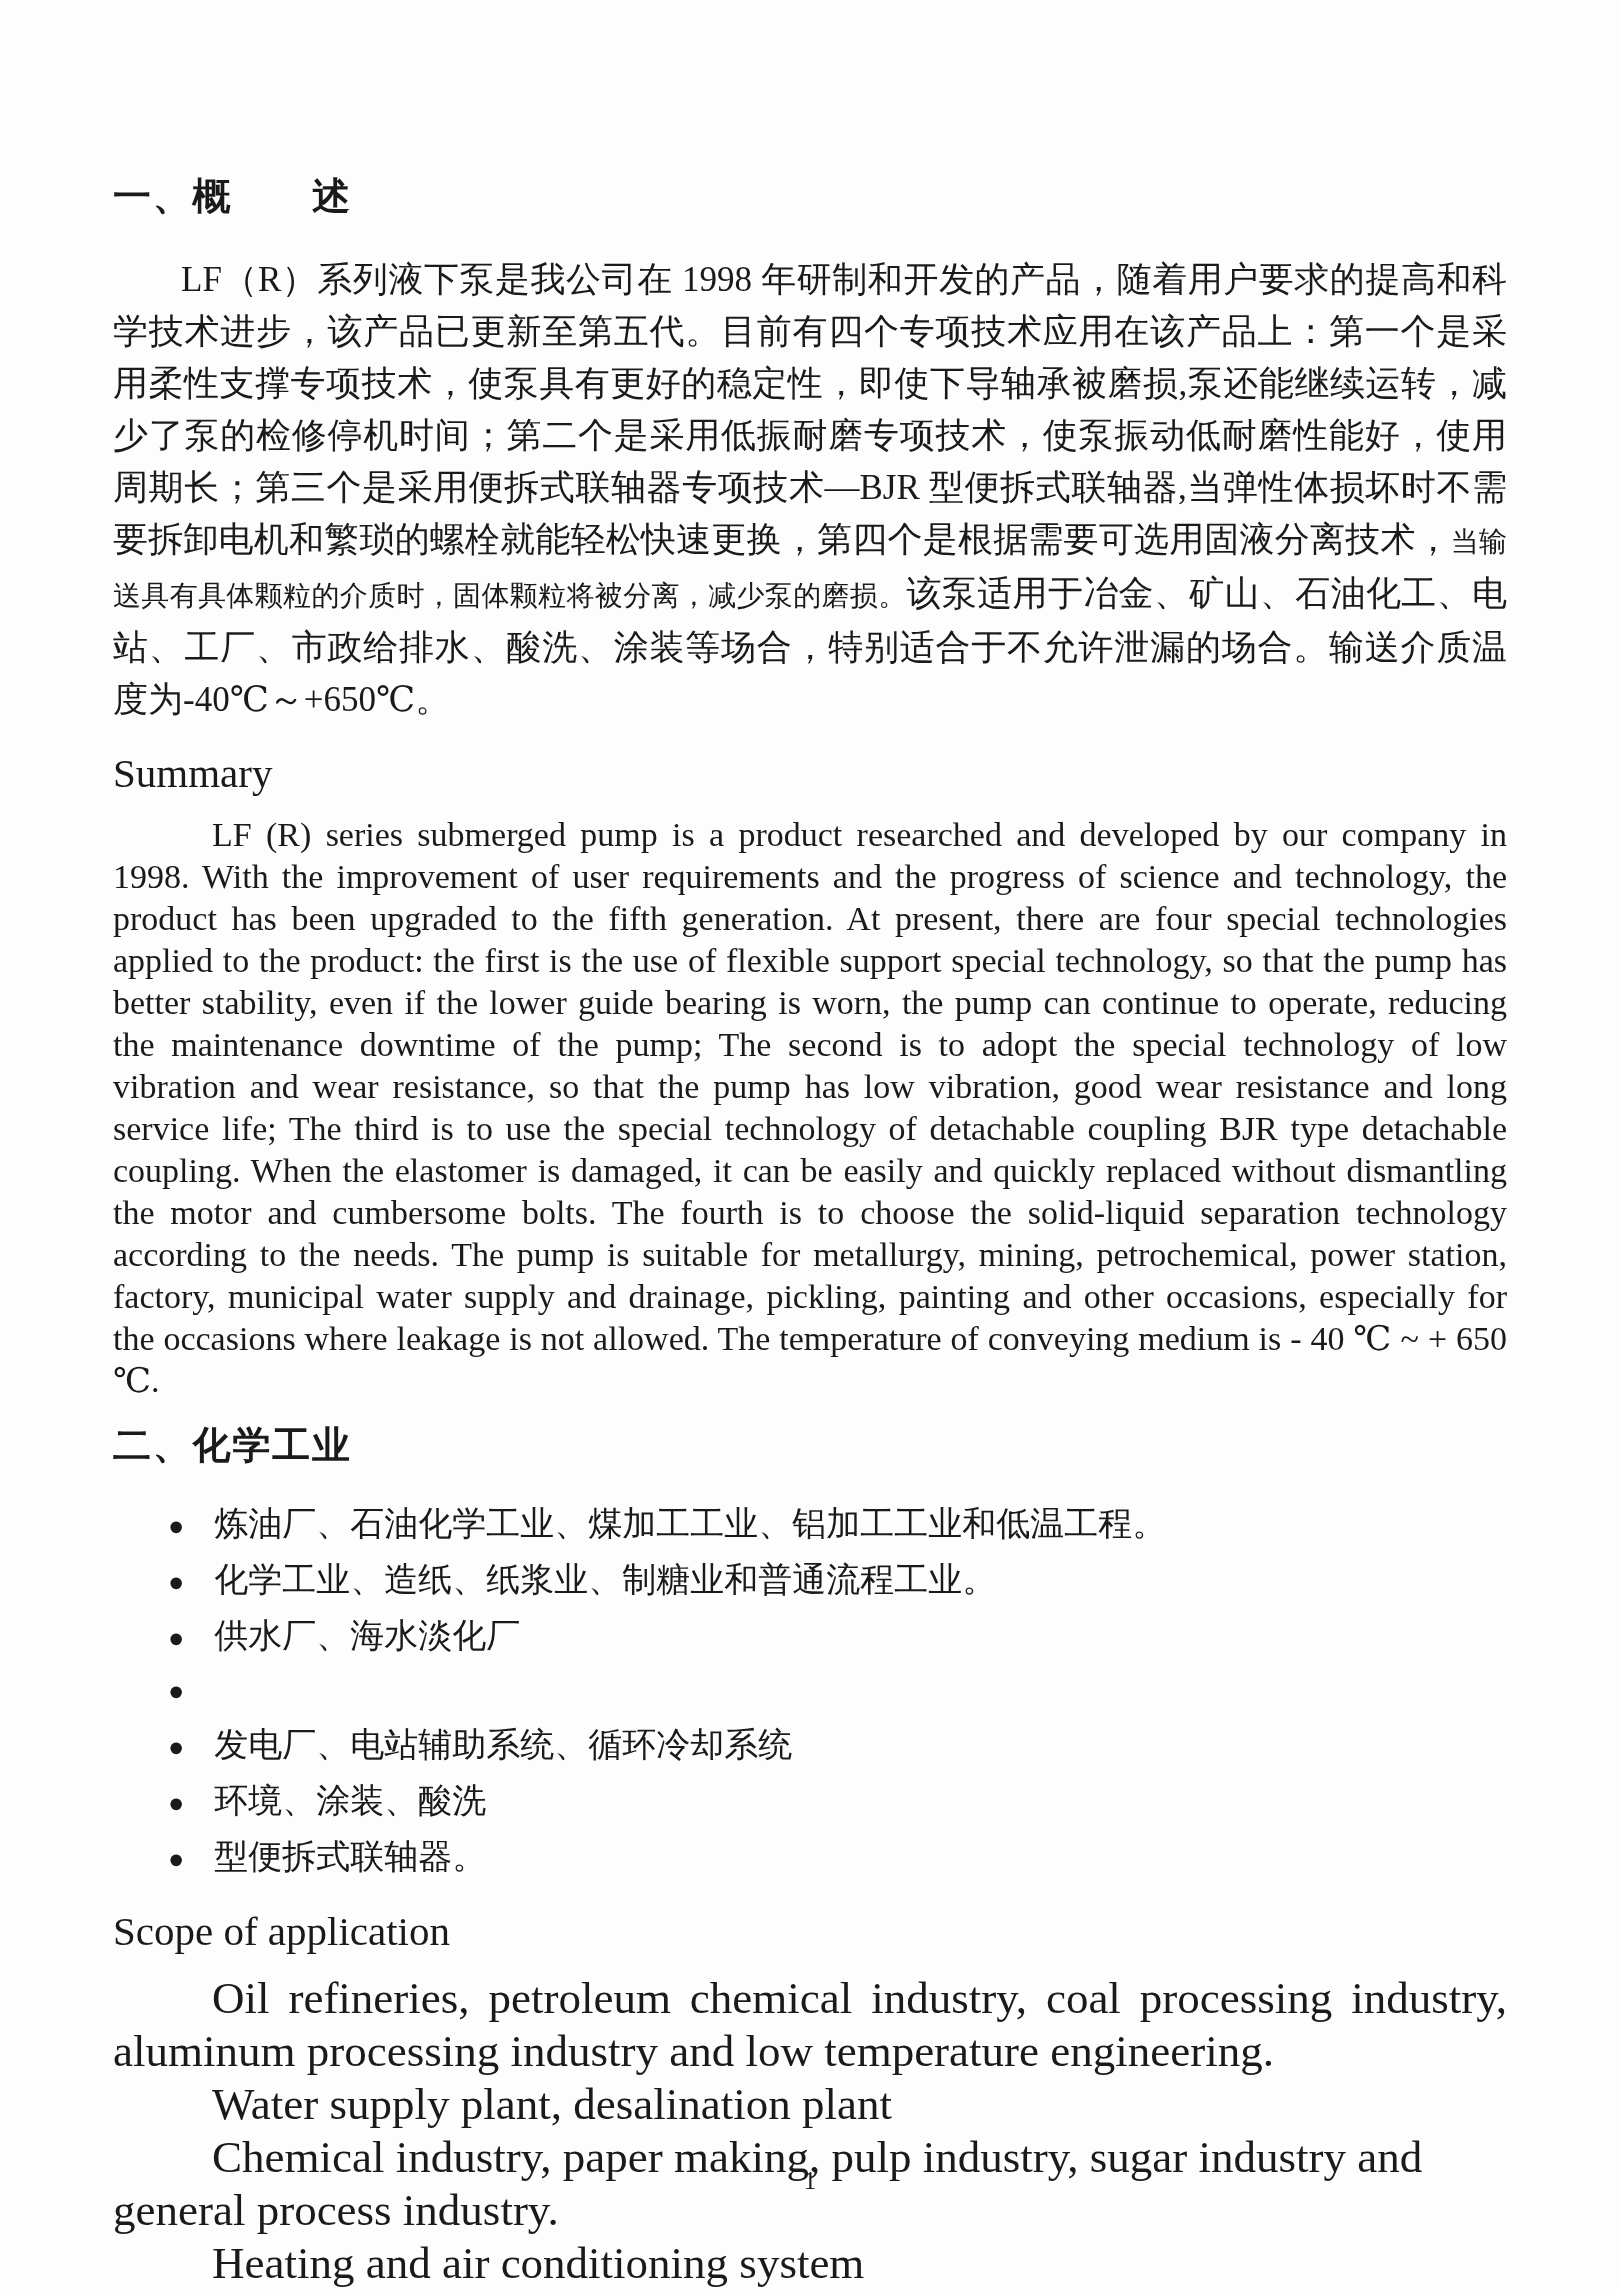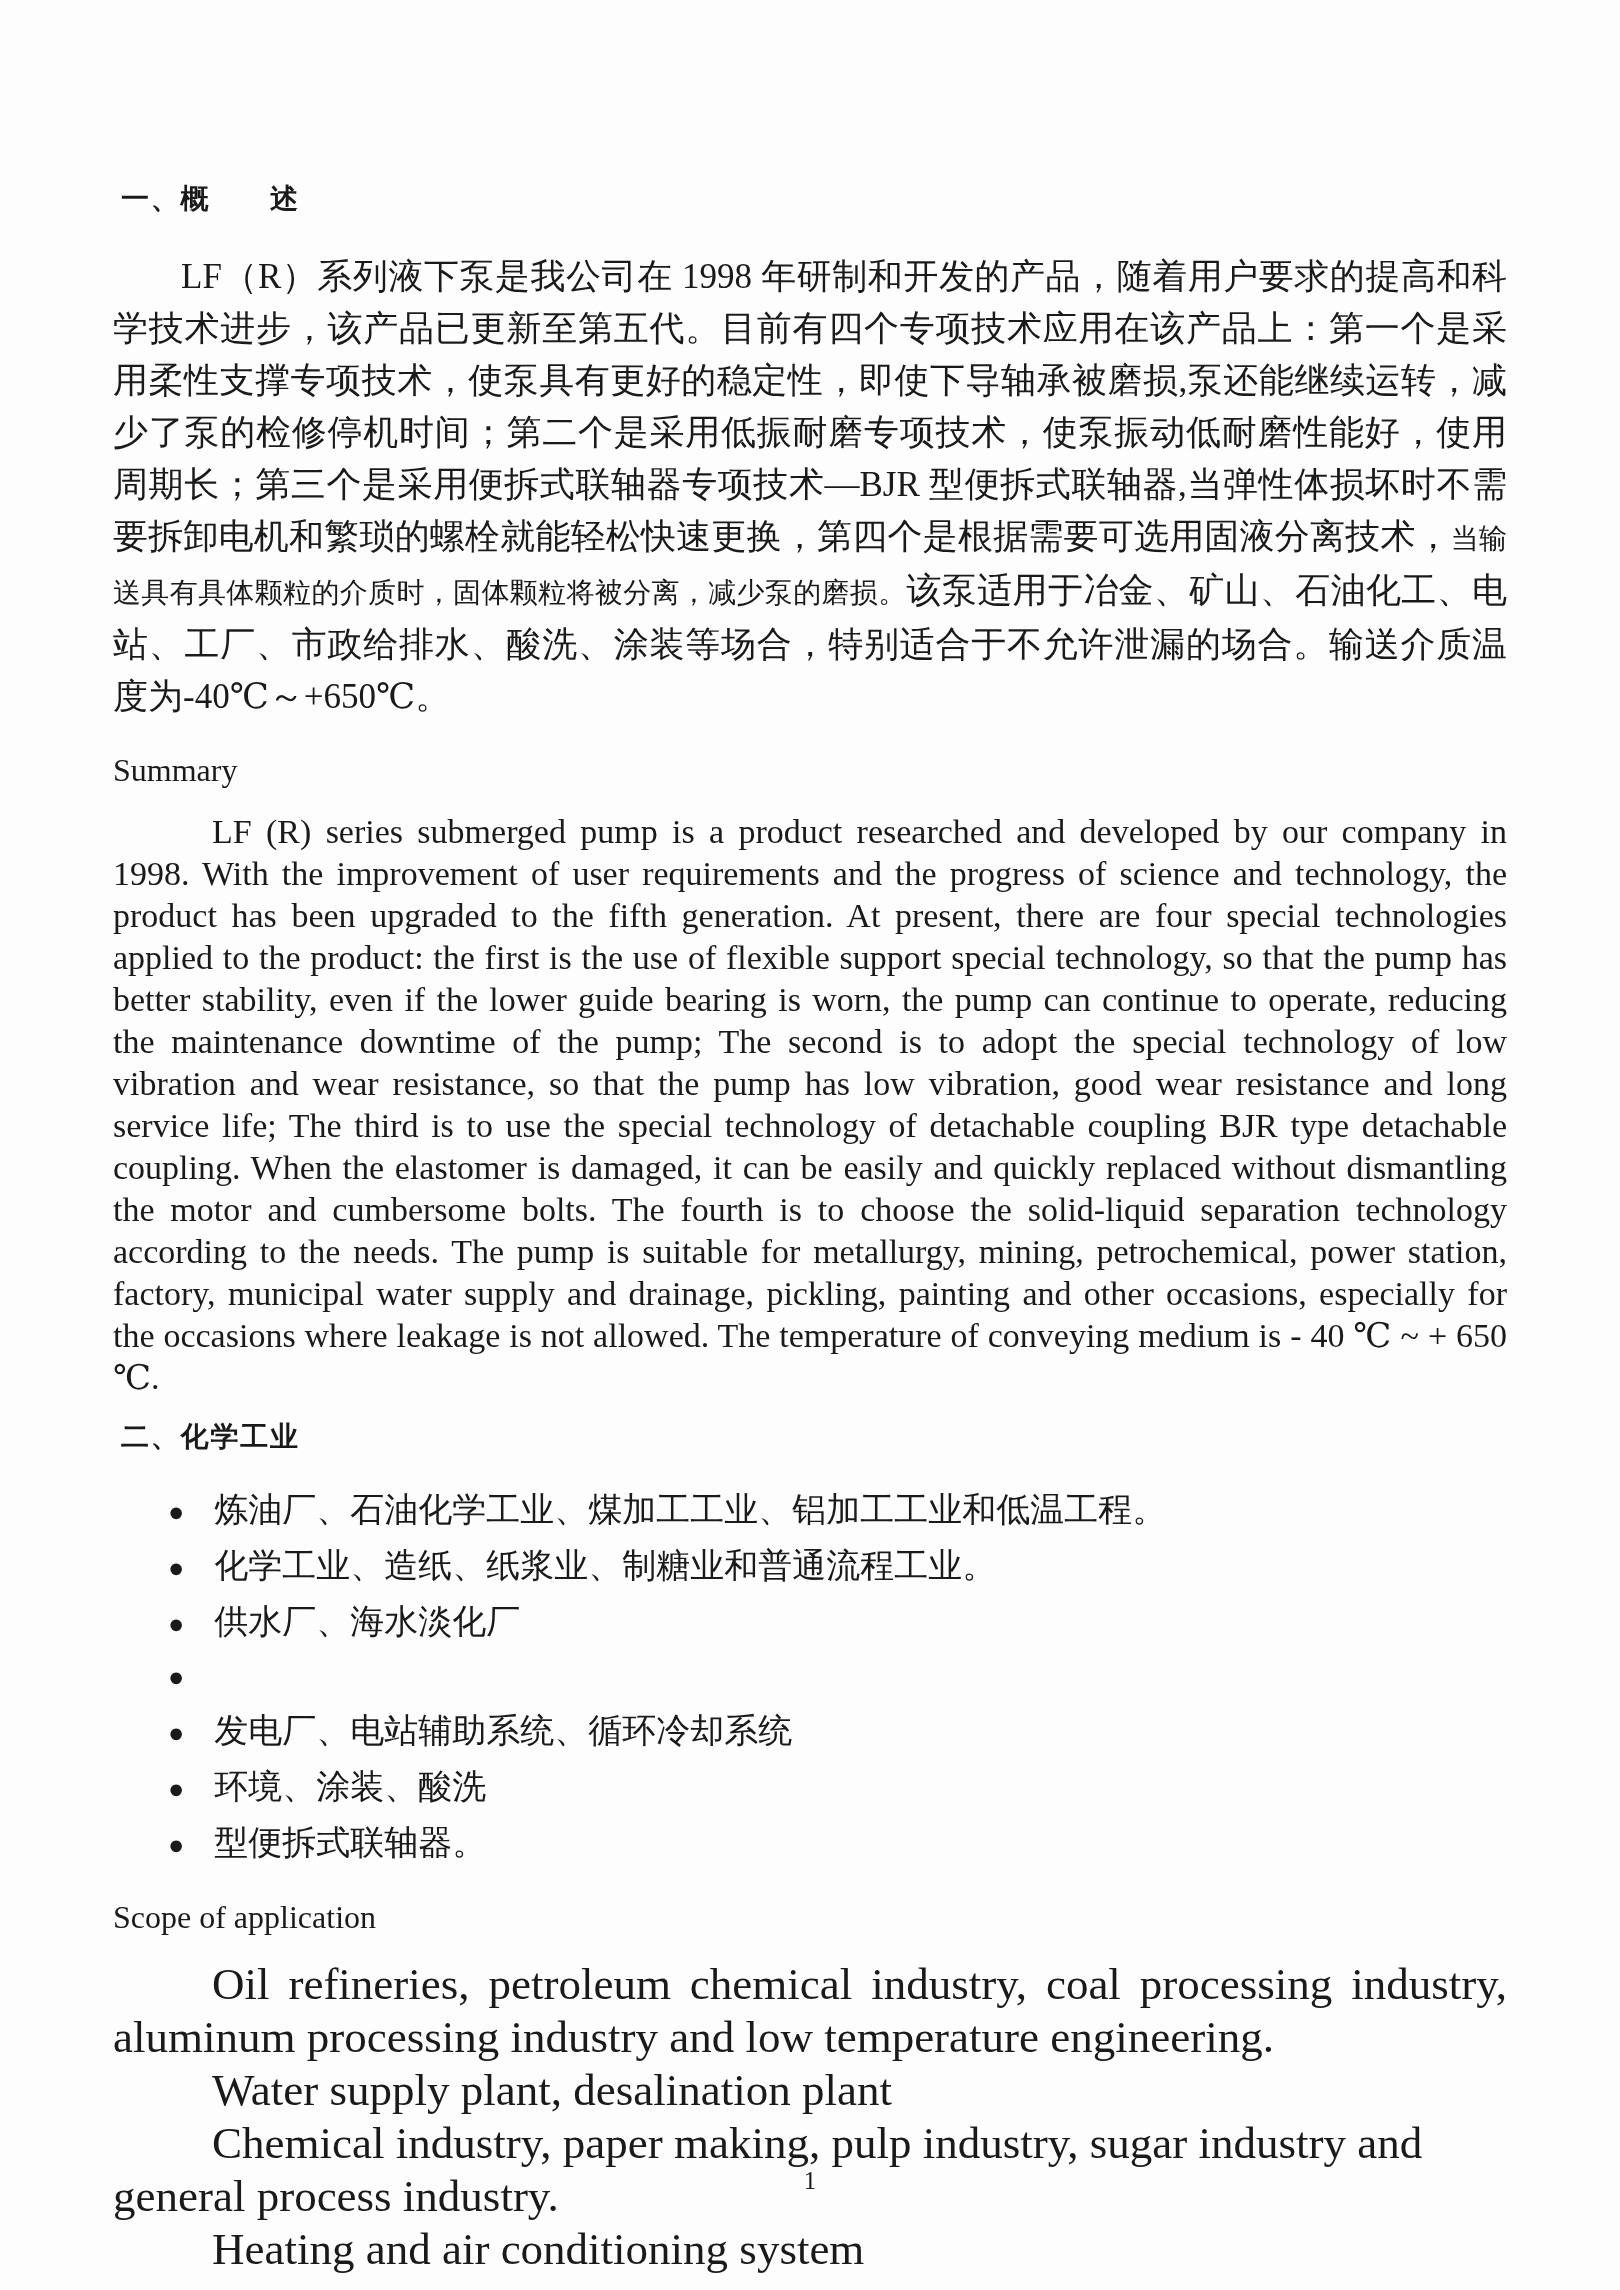--- a/index.html
+++ b/index.html
@@ -14,42 +14,42 @@
     background: #fdfdfd;
     color: #1a1a1a;
     box-sizing: border-box;
     padding: 176px 113px 0 113px;
     font-family: "Liberation Serif", "DejaVu Serif", serif;
     overflow: hidden;
   }
   .h-cn {
     font-family: "Liberation Sans", "DejaVu Sans", sans-serif;
     font-weight: bold;
-    font-size: 28px;
+    font-size: 38px;
     line-height: 1.1;
-    margin: 8px;
+    margin: 0;
     white-space: pre-wrap;
     letter-spacing: 1.8px;
   }
   .h1-cn { margin-bottom: 36px; }
   .h2-cn { margin-top: 23px; margin-bottom: 30px; }
 
   .para-zh {
     font-size: 35px;
     line-height: 52px;
     text-align: justify;
     text-indent: 68px;
     margin: 0 0 25px 0;
   }
   .para-zh .small-inline {
     font-size: 28px;
   }
 
   .label-en {
-    font-size: 32px;
+    font-size: 41px;
     line-height: 45px;
     margin: 5px 0 18px 0;
   }
 
   .para-en {
     font-size: 34px;
     line-height: 42px;
     text-align: justify;
     text-indent: 99px;
     margin: 0 0 5.4px 0;

